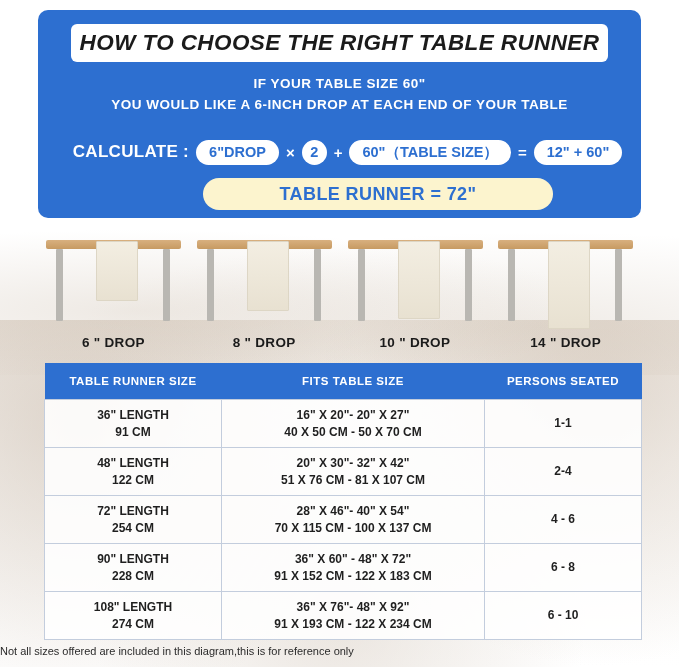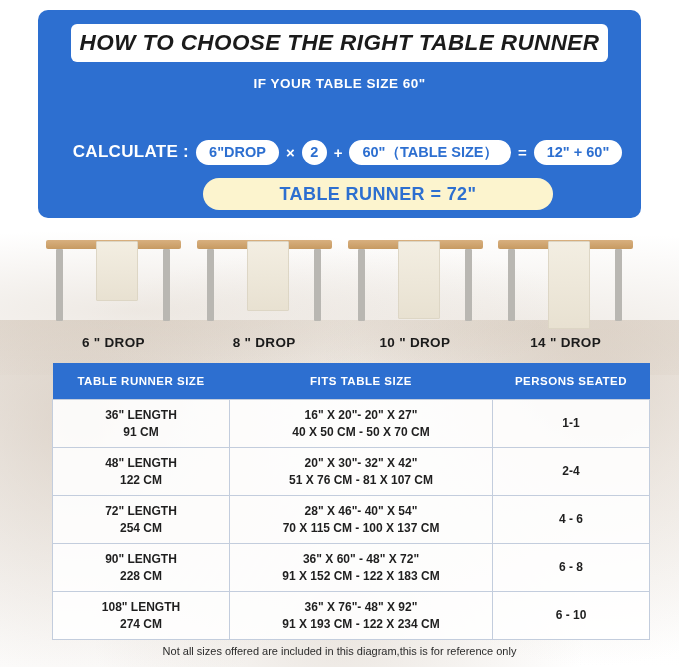--- a/index.html
+++ b/index.html
@@ -195,21 +195,21 @@
     text-align: center;
     font-weight: bold;
     font-size: 13.5px;
     color: #1b1b1b;
     letter-spacing: 0.3px;
   }
 
   
   .tbl {
     position: absolute;
-    left: 52px;
+    left: 44px;
     top: 363px;
     width: 591px;
     z-index: 2;
     border-collapse: collapse;
     table-layout: fixed;
   }
   .tbl thead th {
     background: #2D6FD0;
     color: #ffffff;
     font-weight: bold;
@@ -234,39 +234,40 @@
   .tbl tbody td .l2 { display: block; }
   .col1 { width: 175px; }
   .col2 { width: 261px; }
   .col3 { width: 155px; }
 
   .footnote {
     position: absolute;
     left: 0;
     top: 645px;
     width: 679px;
-    text-align: center;
+    text-align: left;
     font-size: 11px;
     color: #2b2b2b;
     z-index: 2;
   }
 </style>
 </head>
 <body>
 
 <div class="bg-wash"></div>
 <div class="bg-wash2"></div>
 
 <div class="top-panel">
 
   <div class="title-box">
     <span>HOW TO CHOOSE THE RIGHT TABLE RUNNER</span>
   </div>
 
   <div class="subline1">IF YOUR TABLE SIZE 60"</div>
+  <div class="subline2">YOU WOULD LIKE A 6-INCH DROP AT EACH END OF YOUR TABLE</div>
 
   <div class="formula-row">
     <span class="calc-label">CALCULATE :</span>
     <span class="pill">6"DROP</span>
     <span class="op">×</span>
     <span class="pill circle">2</span>
     <span class="op">+</span>
     <span class="pill">60"（TABLE SIZE）</span>
     <span class="op">=</span>
     <span class="pill">12" + 60"</span>

